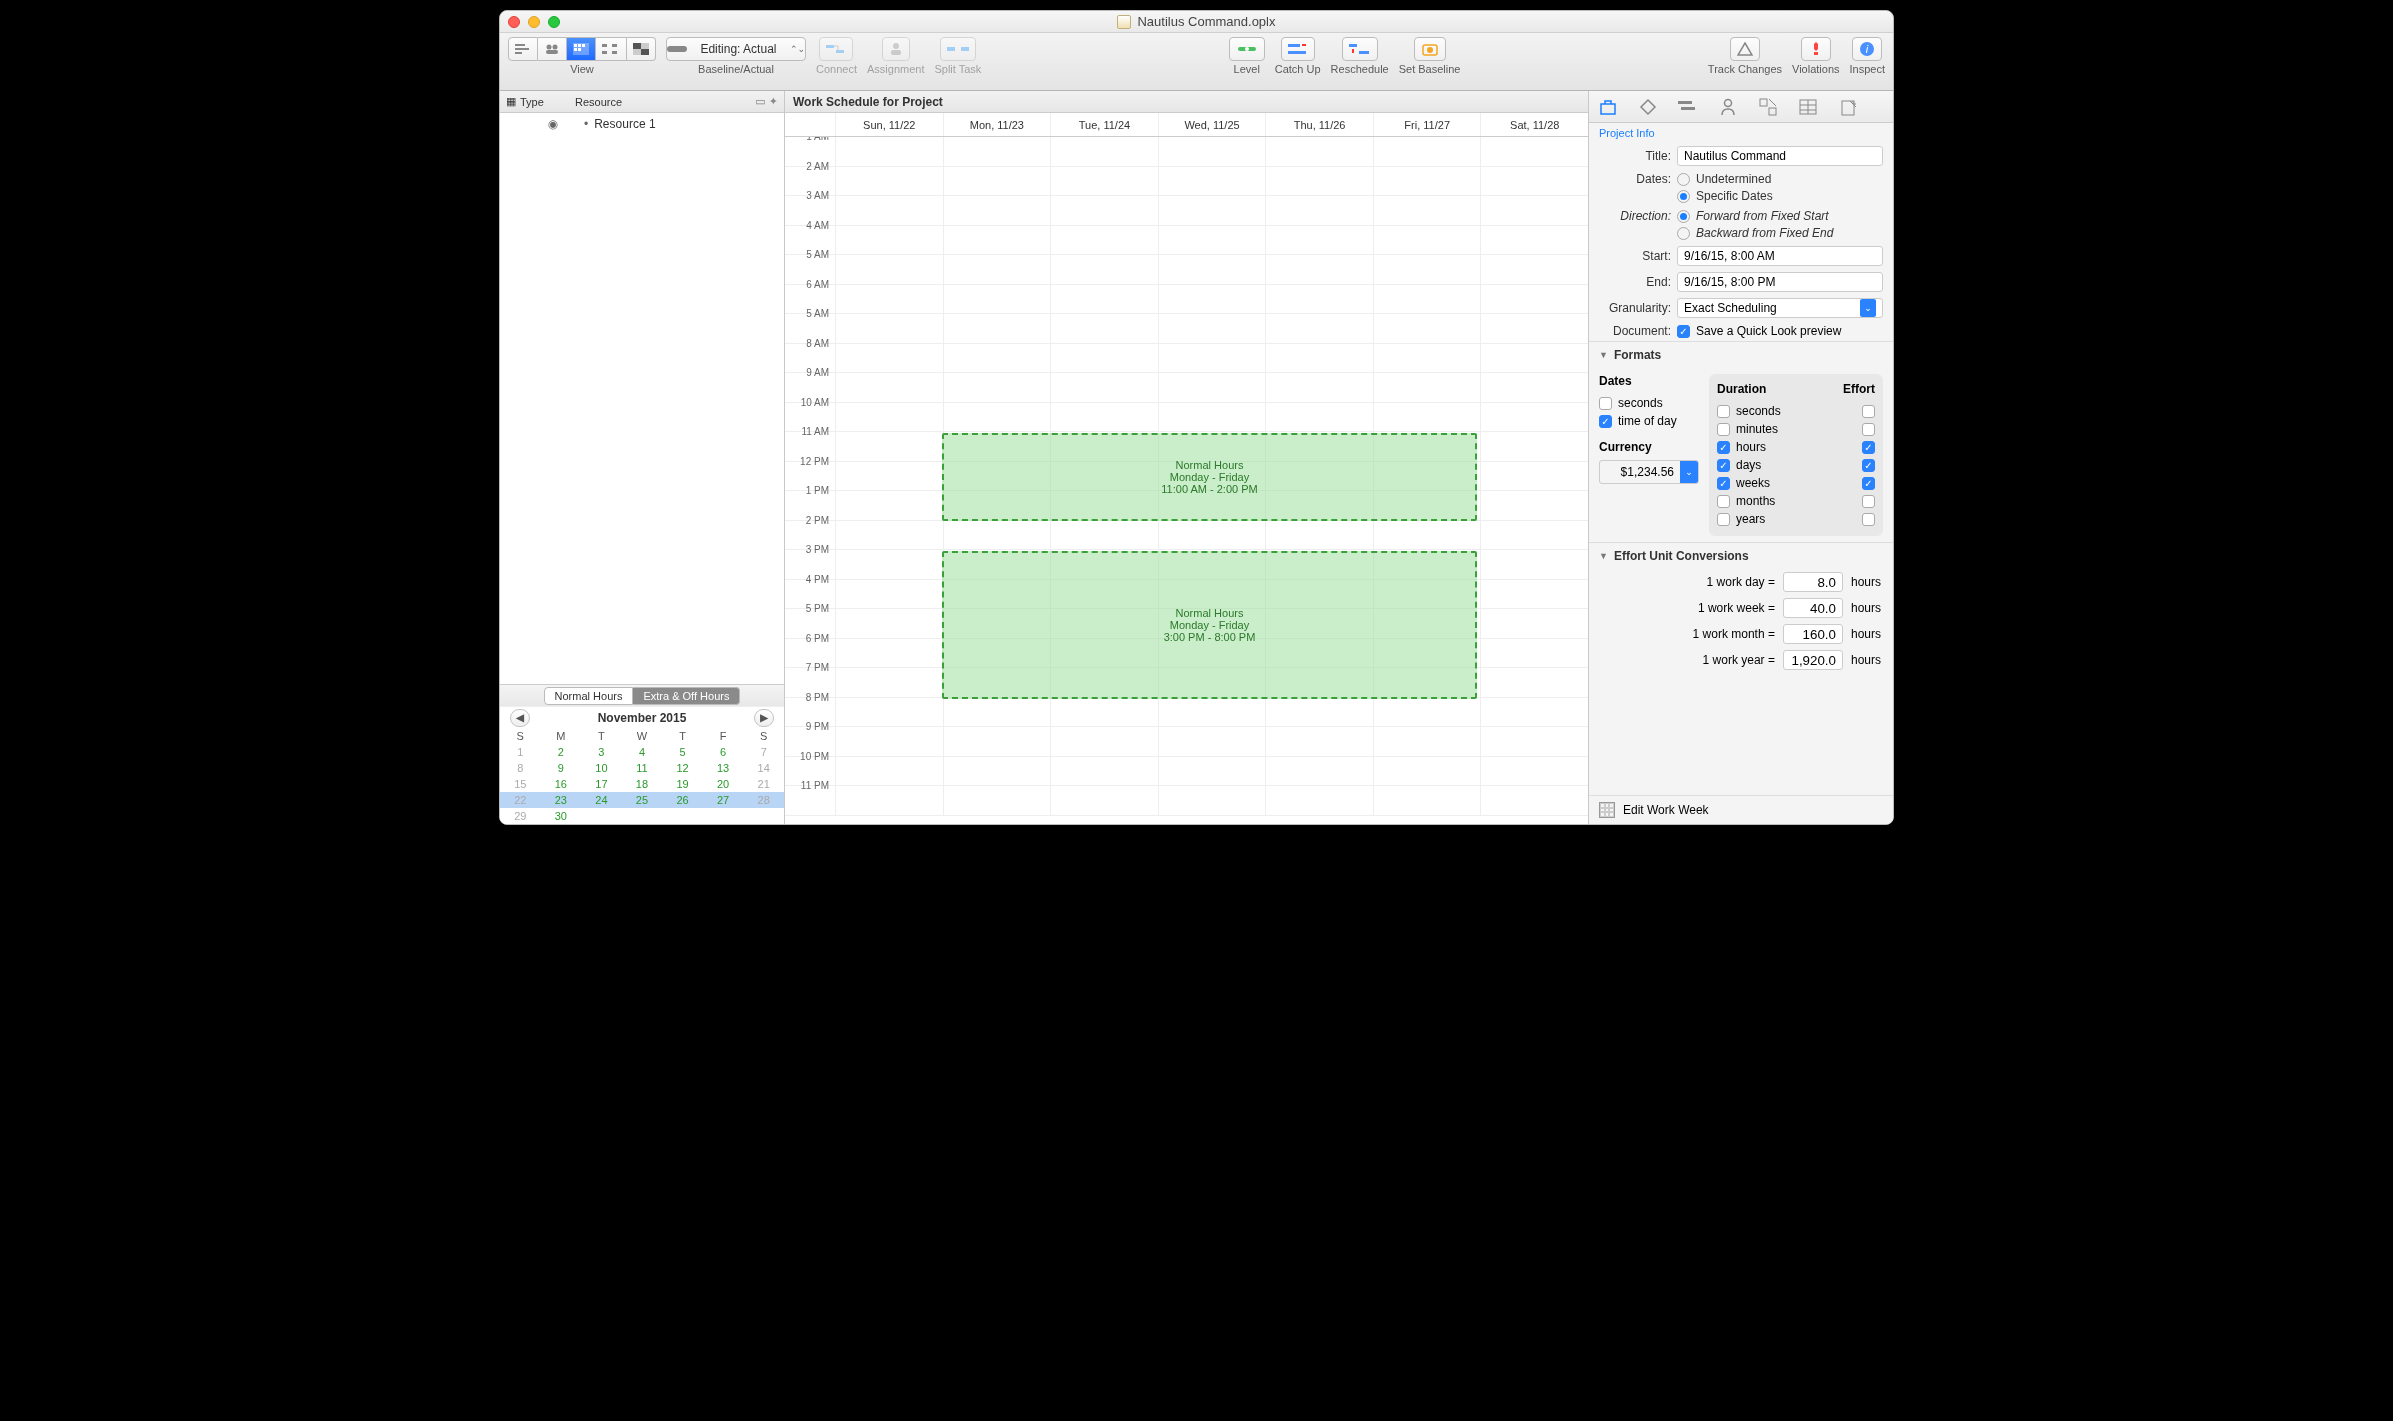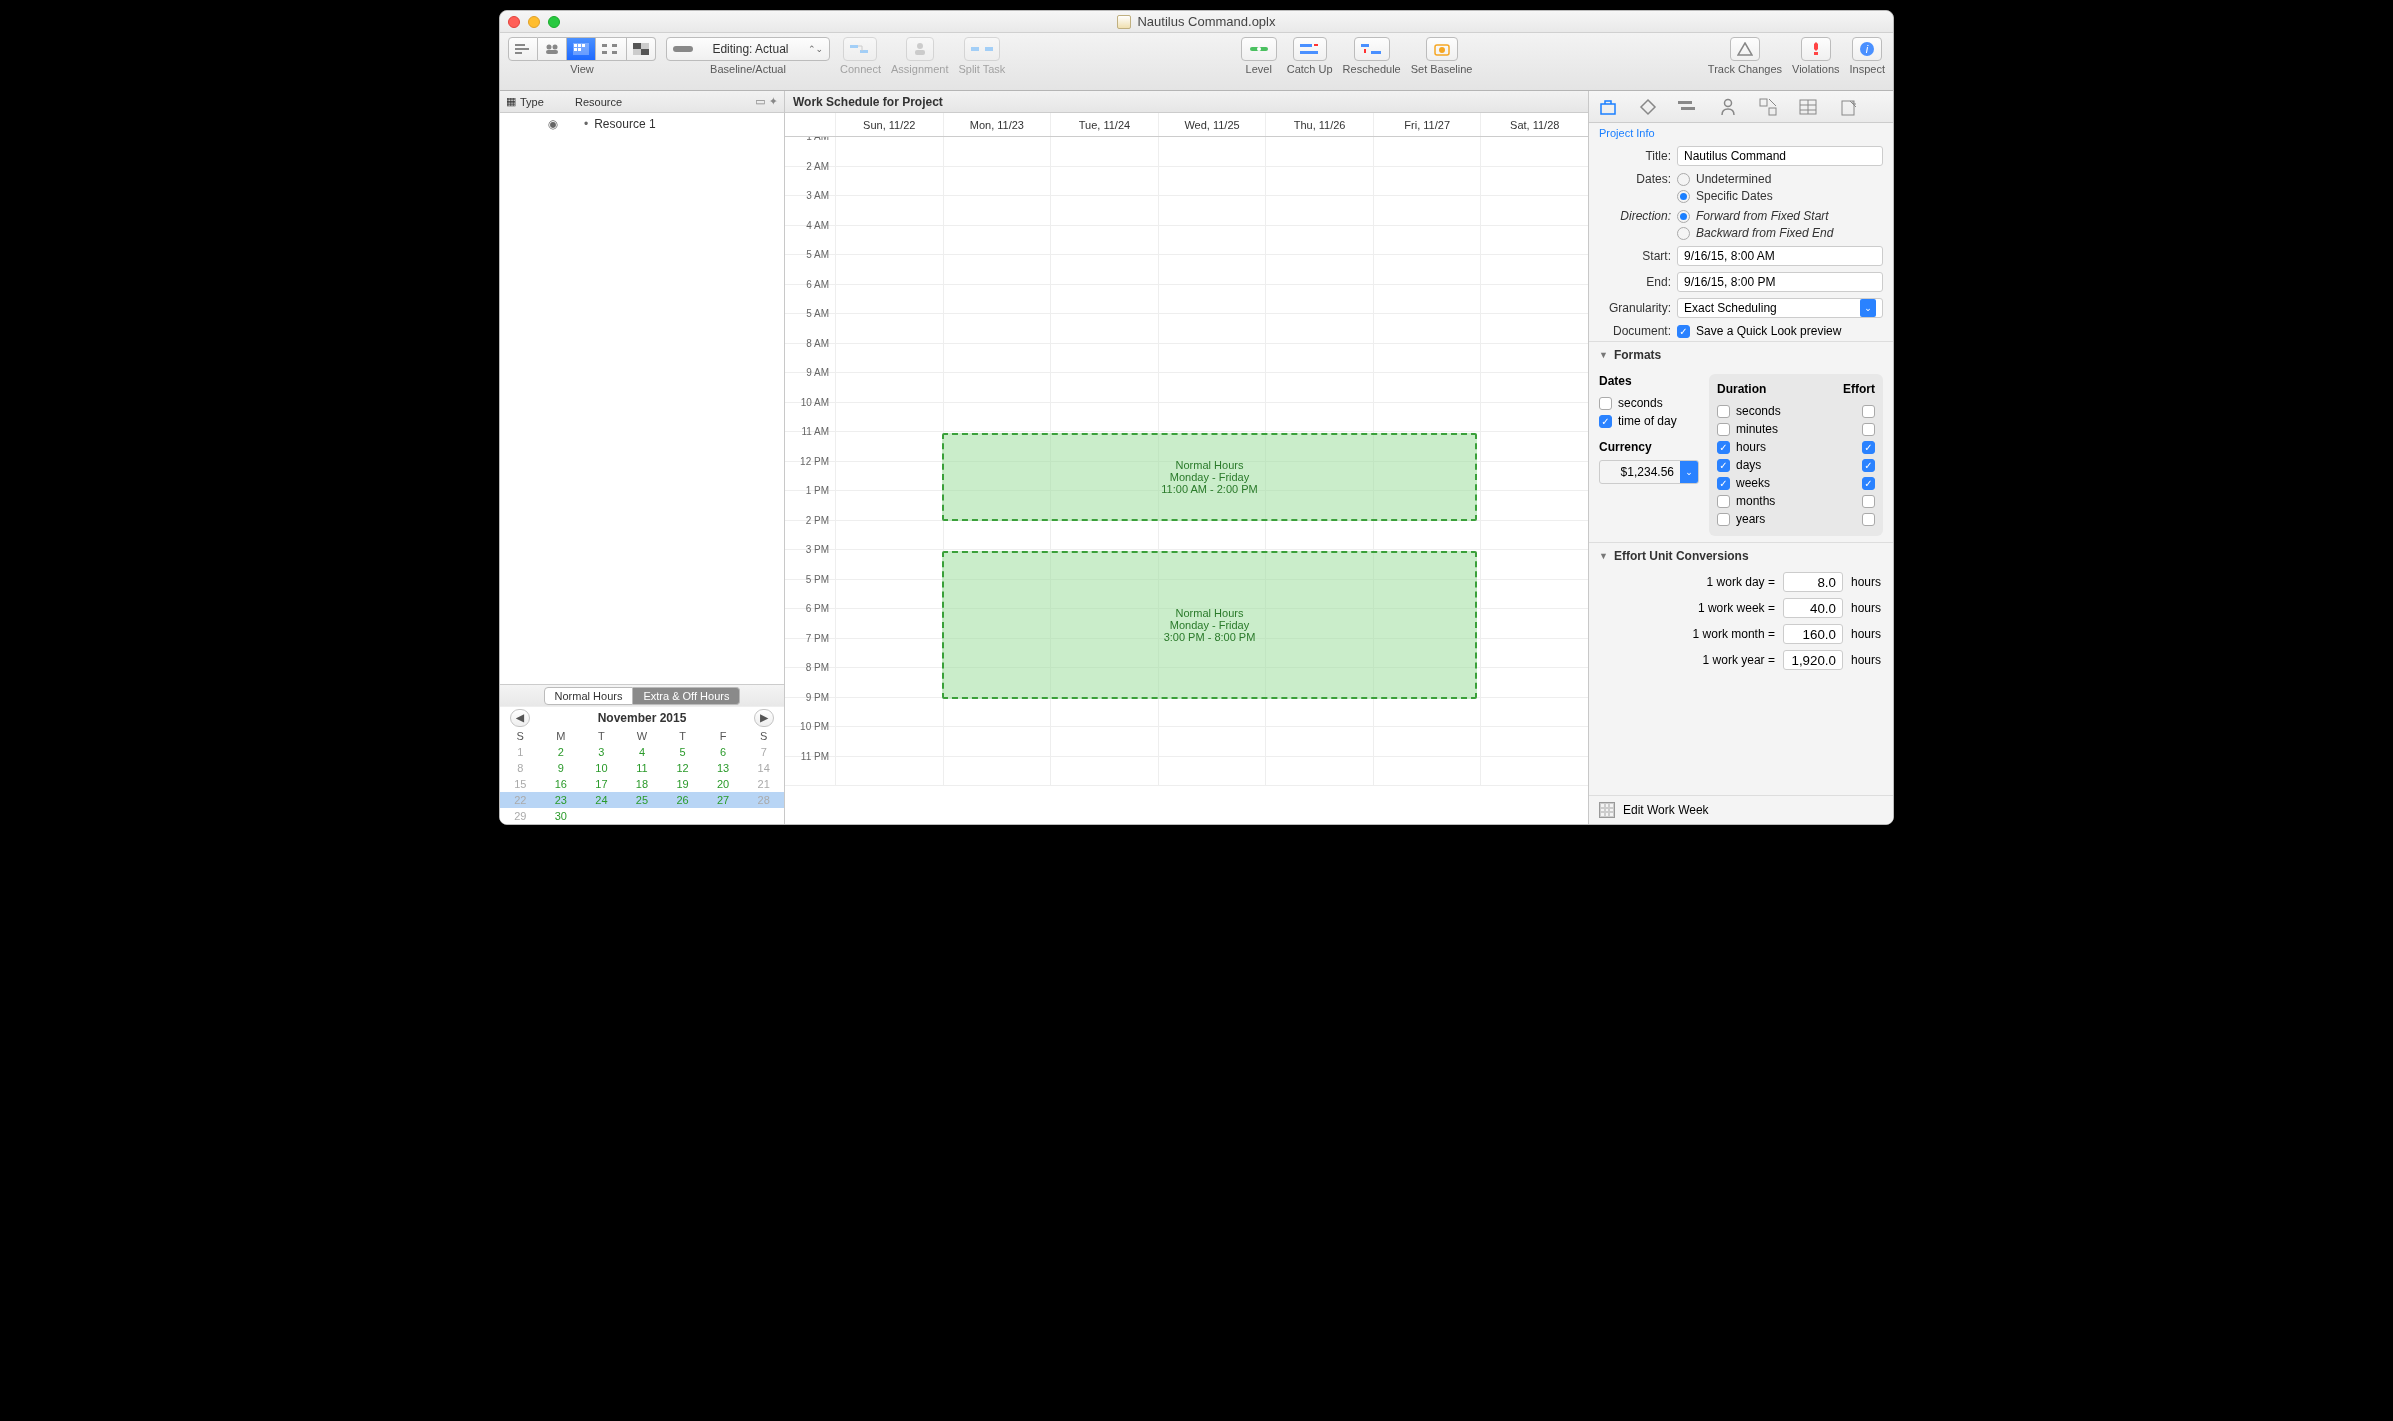--- a/index.html
+++ b/index.html
@@ -17,21 +17,21 @@
 .tool-group { display:flex; flex-direction:column; align-items:center; gap:2px;}
 .btn-row { display:flex; gap:0; }
 .tb-btn { height:24px; min-width:28px; background:linear-gradient(#fdfdfd,#f0f0f0); border:1px solid #bcbcbc; display:flex; align-items:center; justify-content:center; font-size:11px; padding:0 6px; color:#555;}
 .tb-btn + .tb-btn { border-left:none;}
 .tb-btn:first-child { border-radius:4px 0 0 4px;}
 .tb-btn:last-child { border-radius:0 4px 4px 0;}
 .tb-btn.solo { border-radius:4px; }
 .tb-btn.active { background:linear-gradient(#4a90ff,#1f6aff); }
 .tool-label { font-size:11px; color:#5a5a5a; }
 .spacer-flex { flex:1; }
-.editing-dropdown { height:24px; width:164px; background:linear-gradient(#fdfdfd,#f0f0f0); border:1px solid #bcbcbc; border-radius:4px; display:flex; align-items:center; justify-content:space-between; padding:0 6px; font-size:12px; color:#333;}
+.editing-dropdown { height:24px; width:140px; background:linear-gradient(#fdfdfd,#f0f0f0); border:1px solid #bcbcbc; border-radius:4px; display:flex; align-items:center; justify-content:space-between; padding:0 0; font-size:12px; color:#333;}
 .caret { font-size:9px; color:#666;}
 .content { flex:1; display:flex; overflow:hidden; background:#fff;}
 .left-col { width:285px; border-right:1px solid #c8c8c8; background:#f8f8f8; display:flex; flex-direction:column;}
 .left-header { height:22px; background:linear-gradient(#f2f2f2,#e6e6e6); border-bottom:1px solid #ccc; display:flex; align-items:center; padding:0 6px; font-size:11px; color:#333; justify-content:space-between;}
 .left-header span { color:#333;}
 .type-col { width:55px;}
 .resource-row { background:#fff; flex:1; }
 .resource-item { display:flex; align-items:center; height:22px; padding:0 6px; font-size:12px; color:#333;}
 .resource-item .person-ico { width:14px; text-align:center; color:#666; margin-left:40px;}
 .resource-item .bullet { margin-left:24px; color:#666;}
@@ -499,20 +499,30 @@
             <div class="hour-label">3 PM</div>
             <div class="day-cell"></div>
             <div class="day-cell"></div>
             <div class="day-cell"></div>
             <div class="day-cell"></div>
             <div class="day-cell"></div>
             <div class="day-cell"></div>
             <div class="day-cell"></div>
           </div>
           <div class="hour-row">
+            <div class="hour-label">4 PM</div>
+            <div class="day-cell"></div>
+            <div class="day-cell"></div>
+            <div class="day-cell"></div>
+            <div class="day-cell"></div>
+            <div class="day-cell"></div>
+            <div class="day-cell"></div>
+            <div class="day-cell"></div>
+          </div>
+          <div class="hour-row">
             <div class="hour-label">5 PM</div>
             <div class="day-cell"></div>
             <div class="day-cell"></div>
             <div class="day-cell"></div>
             <div class="day-cell"></div>
             <div class="day-cell"></div>
             <div class="day-cell"></div>
             <div class="day-cell"></div>
           </div>
           <div class="hour-row">

